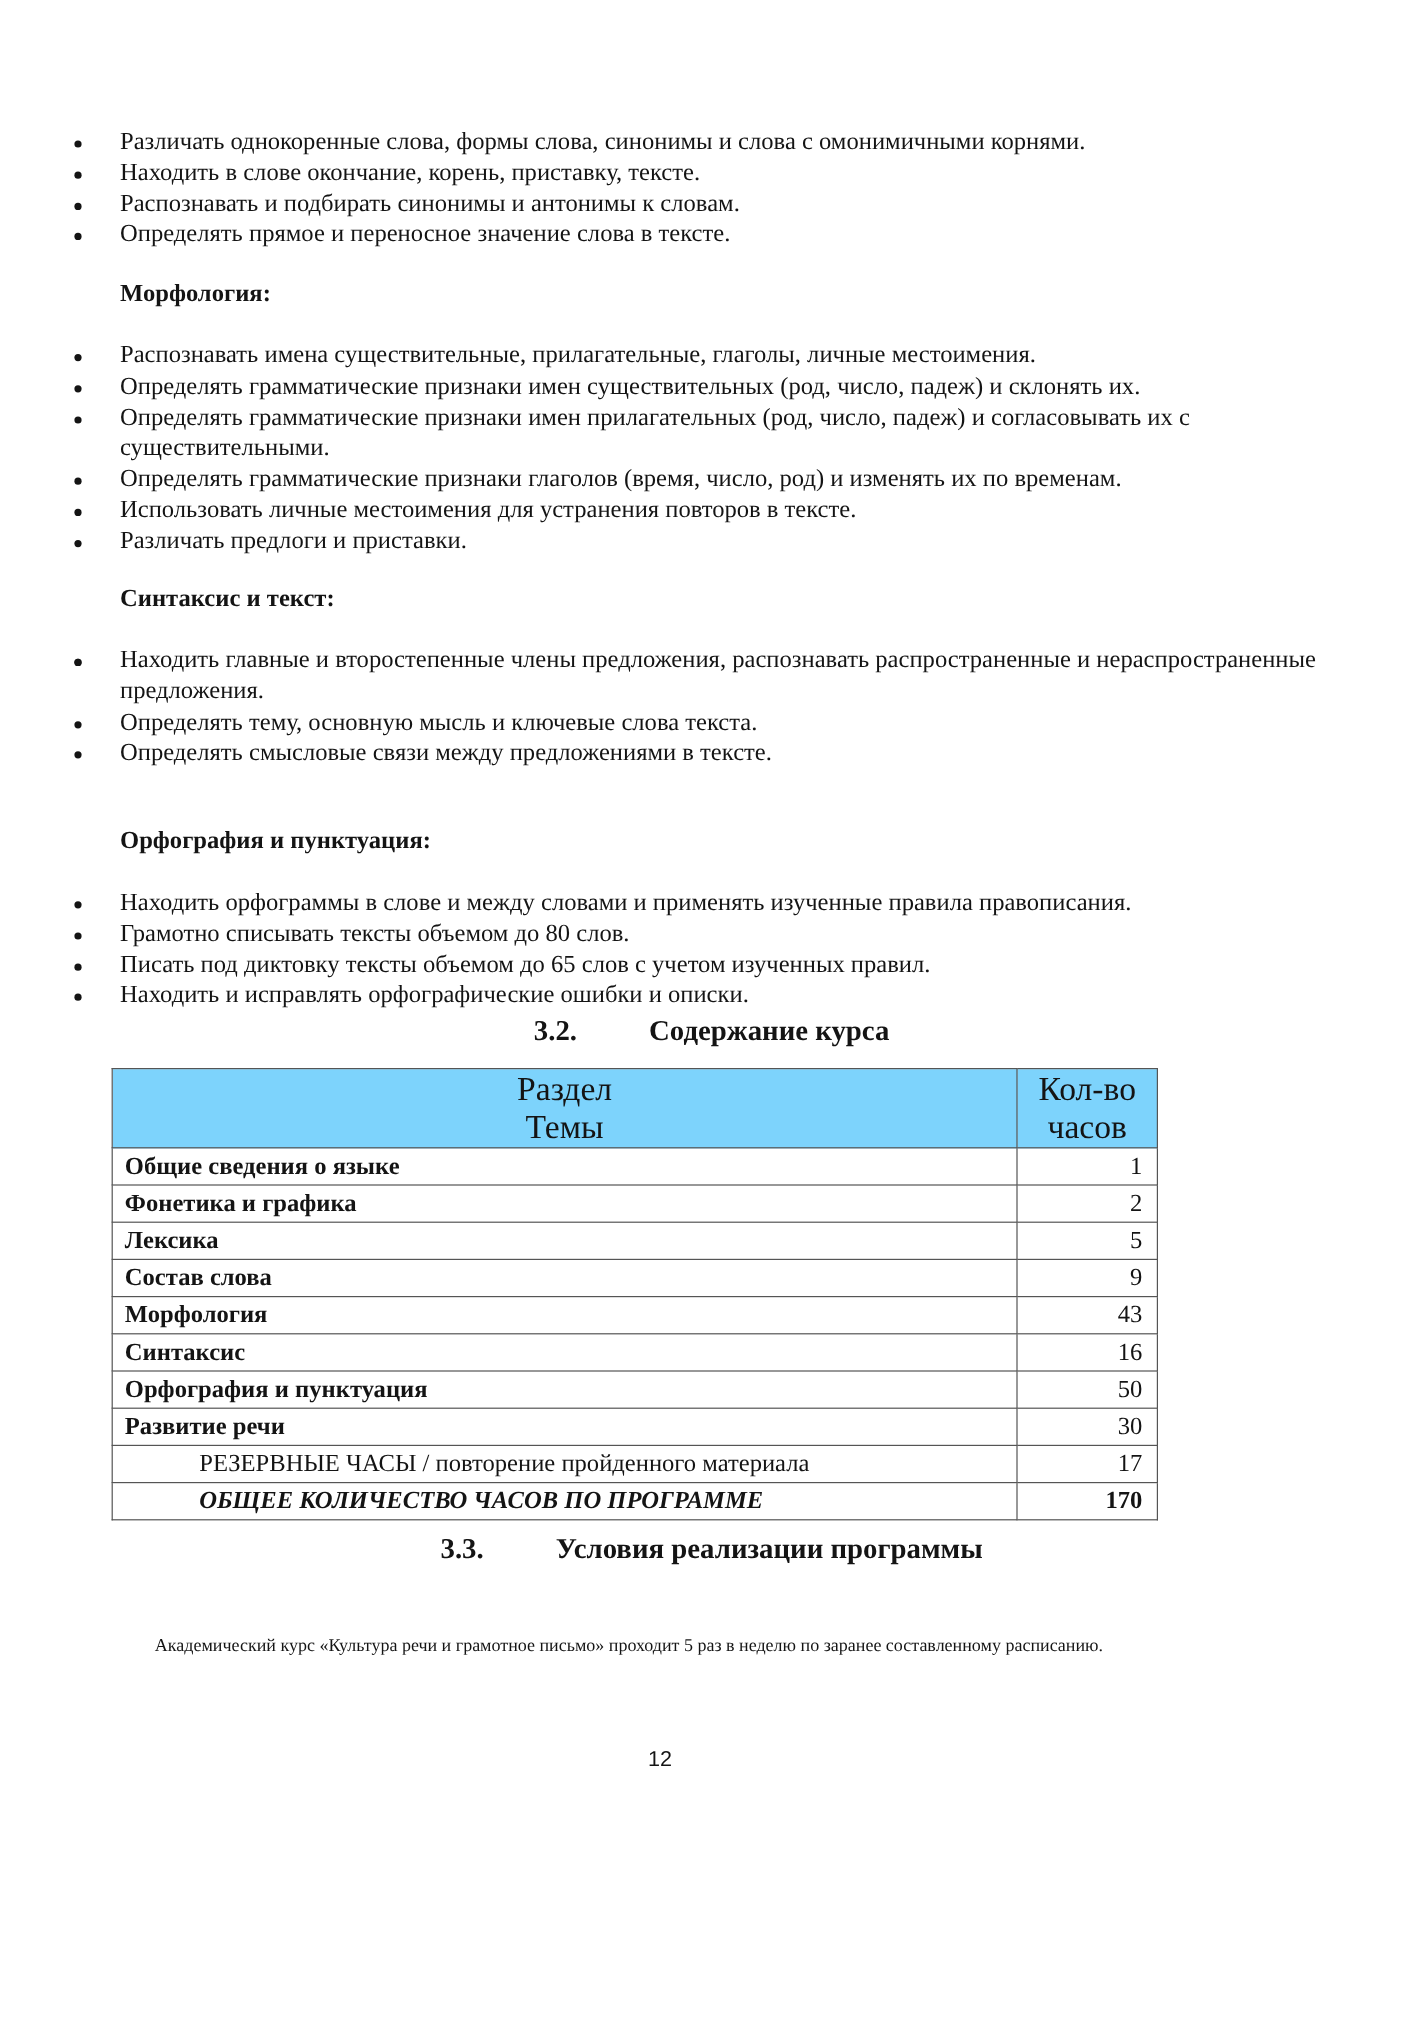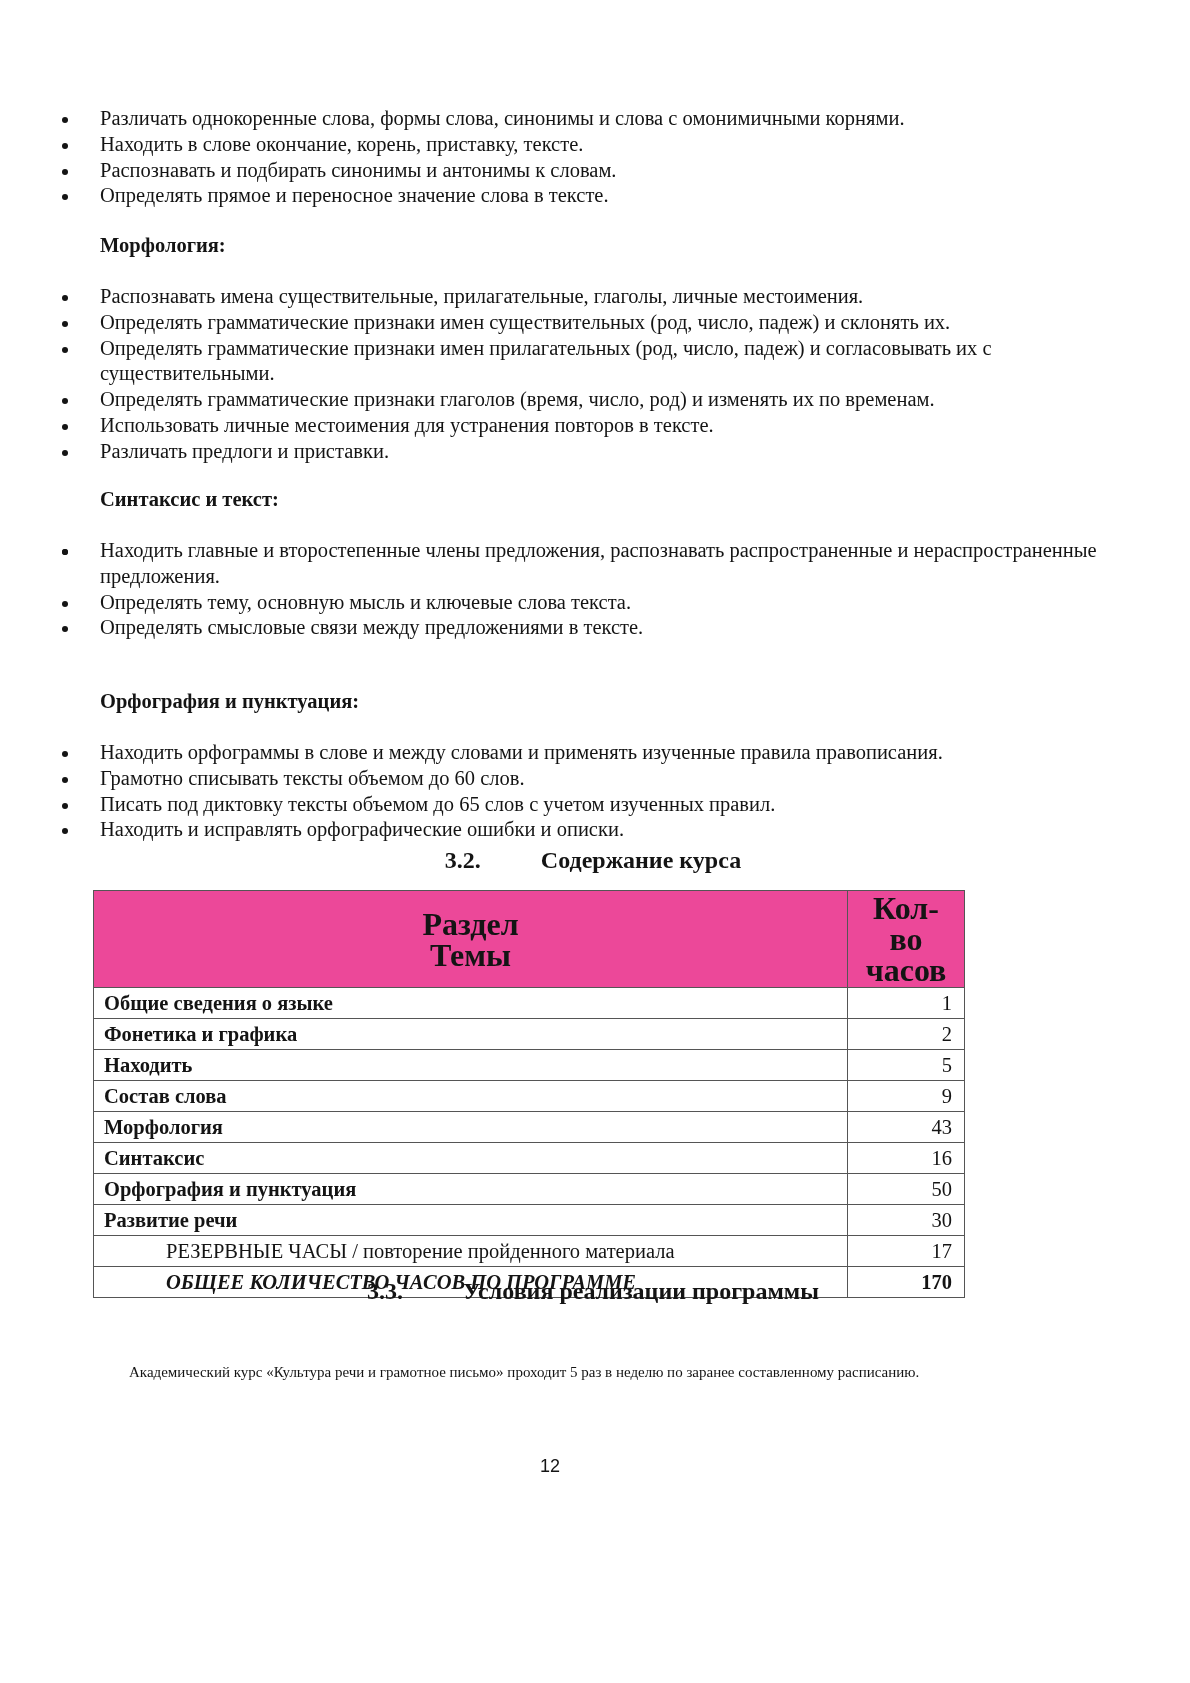--- a/index.html
+++ b/index.html
@@ -32,21 +32,21 @@
   .section-title .num { display: inline-block; margin-right: 60px; }
 
   table.course {
     position: absolute; left: 100px; top: 960px; width: 942px;
     border-collapse: collapse; font-size: 20.5px;
   }
   table.course th, table.course td {
     border: 1px solid #555555; padding: 0 10px; height: 30px; line-height: 28px;
   }
   table.course th {
-    background: #ec4899; font-weight: bold; font-size: 32px;
+    background: #7dd3fc; font-weight: normal; font-size: 28px;
     line-height: 31px; padding-top: 2px; padding-bottom: 1px;
   }
   table.course td.sec { font-weight: bold; }
   table.course td.hrs { text-align: right; padding-right: 12px; width: 94px; }
   table.course td.indent { padding-left: 72px; }
   table.course td.total { font-weight: bold; font-style: italic; }
   table.course td.hrs.boldnum { font-weight: bold; }
   table.course th.hrs-head { width: 94px; text-align: center; }
 
   .paragraph {
@@ -84,21 +84,21 @@
   <ul class="bullets" style="top:538px;">
     <li><span class="dot"></span></li>
     <li><span class="dot"></span><span>Находить главные и второстепенные члены предложения, распознавать распространенные и нераспространенные предложения.</span></li>
     <li><span class="dot"></span><span>Определять тему, основную мысль и ключевые слова текста.</span></li>
     <li><span class="dot"></span><span>Определять смысловые связи между предложениями в тексте.</span></li>
   </ul>
 
   <div class="subhead" style="top:688px;">Орфография и пунктуация:</div>
   <ul class="bullets" style="top:740px;">
     <li><span class="dot"></span><span>Находить орфограммы в слове и между словами и применять изученные правила правописания.</span></li>
-    <li><span class="dot"></span><span>Грамотно списывать тексты объемом до 60 слов.</span></li>
+    <li><span class="dot"></span><span>Грамотно списывать тексты объемом до 80 слов.</span></li>
     <li><span class="dot"></span><span>Писать под диктовку тексты объемом до 65 слов с учетом изученных правил.</span></li>
     <li><span class="dot"></span><span>Находить и исправлять орфографические ошибки и описки.</span></li>
   </ul>
 
   <div class="section-title" style="top:845px;">
     <span class="num">3.2.</span><span>Содержание курса</span>
   </div>
 
   <table class="course" style="top:890px; left:93px; width:872px;">
     <thead>
@@ -116,21 +116,21 @@
     <tbody>
       <tr>
           <td class="sec">Общие сведения о языке</td>
           <td class="hrs">1</td>
         </tr>
       <tr>
           <td class="sec">Фонетика и графика</td>
           <td class="hrs">2</td>
         </tr>
       <tr>
-          <td class="sec">Находить</td>
+          <td class="sec">Лексика</td>
           <td class="hrs">5</td>
         </tr>
       <tr>
           <td class="sec">Состав слова</td>
           <td class="hrs">9</td>
         </tr>
       <tr>
           <td class="sec">Морфология</td>
           <td class="hrs">43</td>
         </tr>

